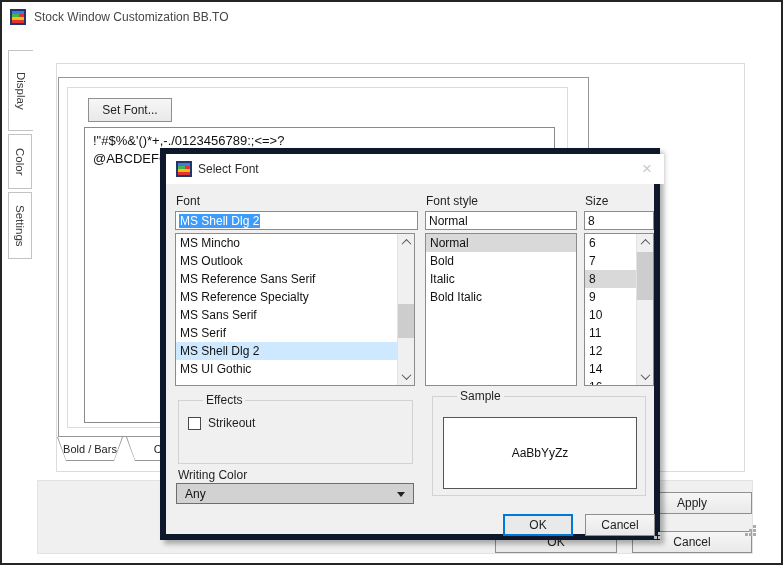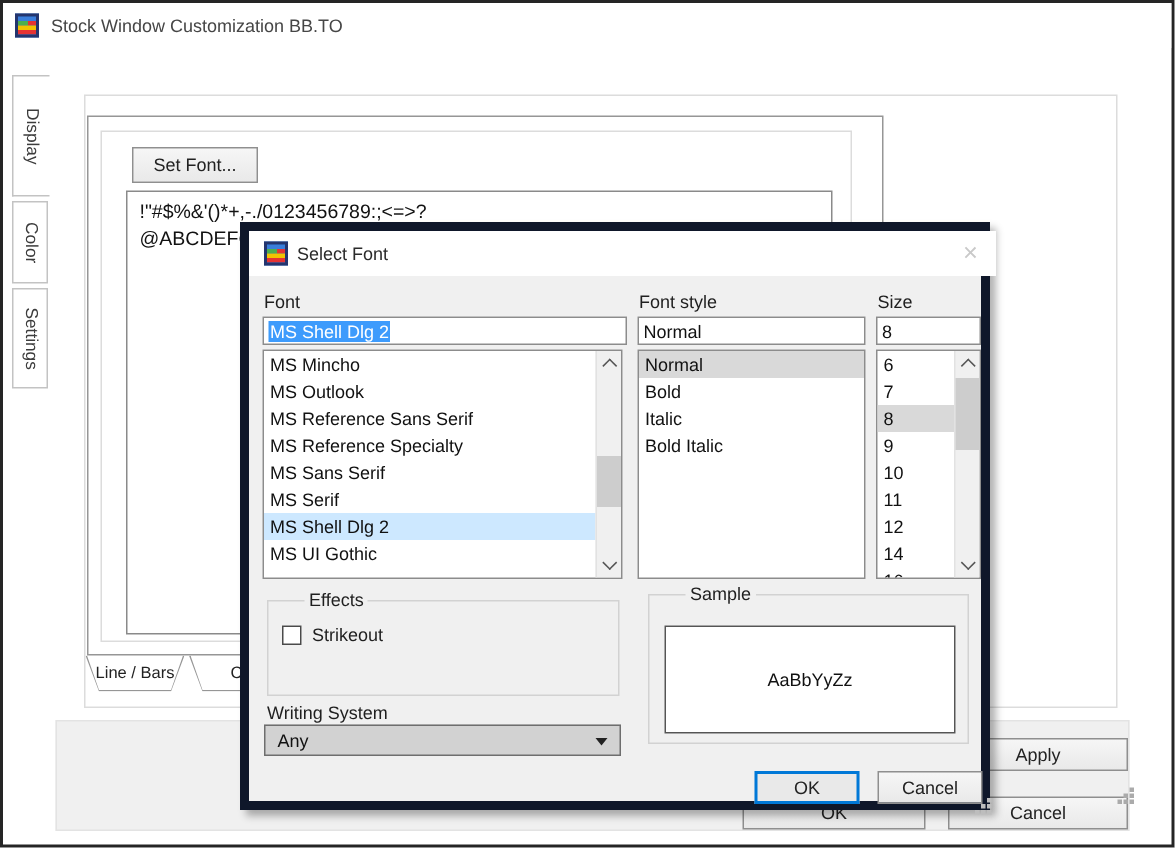--- a/index.html
+++ b/index.html
@@ -140,21 +140,21 @@
 
   <button class="abs btn set-font-btn">Set Font...</button>
 
   <div class="abs preview-box">
     <div>!"#$%&amp;'()*+,-./0123456789:;&lt;=&gt;?</div>
     <div>@ABCDEFGH</div>
   </div>
 
   <div class="abs btab" id="btab-1">
     <div class="edge"></div>
-    <div class="face">Line / Bars</div>
+    <div class="face">Bold / Bars</div>
   </div>
   <div class="abs btab" id="btab-2">
     <div class="edge"></div>
     <div class="face">Colu</div>
   </div>
 
   <div class="abs bottom-panel"></div>
   <button class="abs btn main-ok">OK</button>
   <button class="abs btn main-apply">Apply</button>
   <button class="abs btn main-cancel">Cancel</button>
@@ -257,21 +257,21 @@
     </div>
 
     <div class="abs groupbox" style="left:266px; top:242px; width:214px; height:100px;">
       <div class="grouplbl">Sample</div>
       <div style="position:absolute; left:10px; top:20px; width:194px; height:72px; background:#fff; border:1px solid #555;
                   display:flex; align-items:center; justify-content:center; font-size:12px; color:#111;">
         <span>AaBbYyZz</span>
       </div>
     </div>
 
-    <div class="abs dlg-label" style="left:12px; top:314px;">Writing System</div>
+    <div class="abs dlg-label" style="left:12px; top:314px;">Writing Color</div>
     <div class="abs dropdown" style="left:10px; top:329px; width:238px; height:21px;">
       <span>Any</span>
       <div class="dd-arrow"></div>
     </div>
 
     <button class="abs btn dlg-ok">OK</button>
     <button class="abs btn dlg-cancel">Cancel</button>
     <div class="abs grip dlg-grip">
       <i class="d1"></i>
         <i class="d2"></i>

